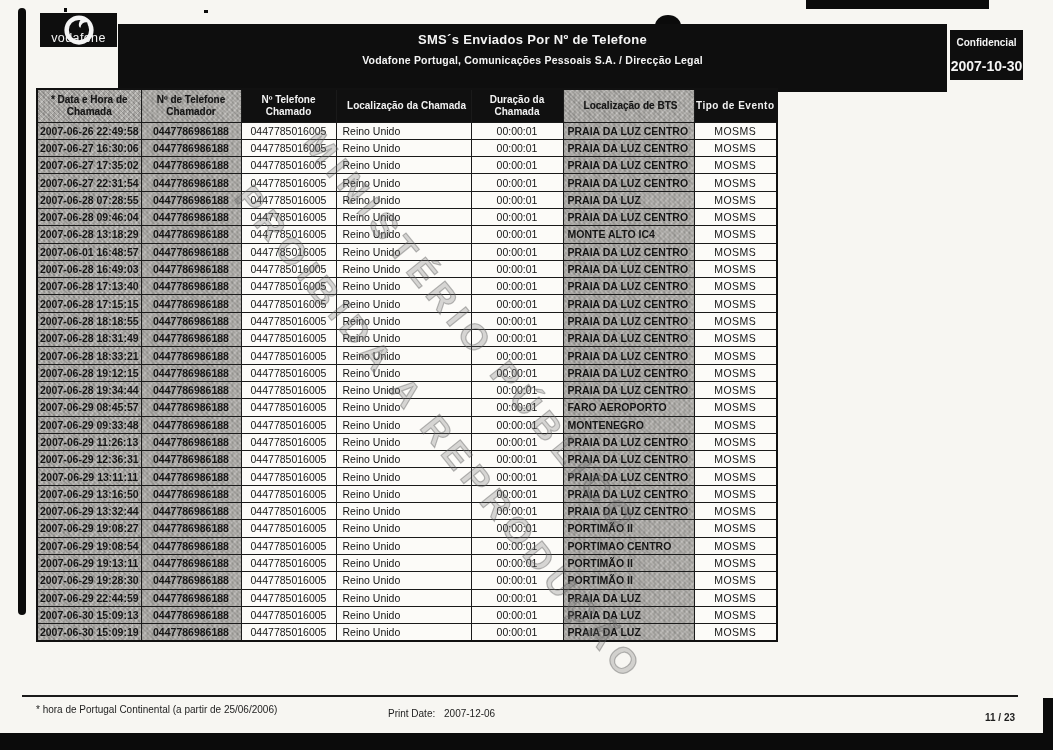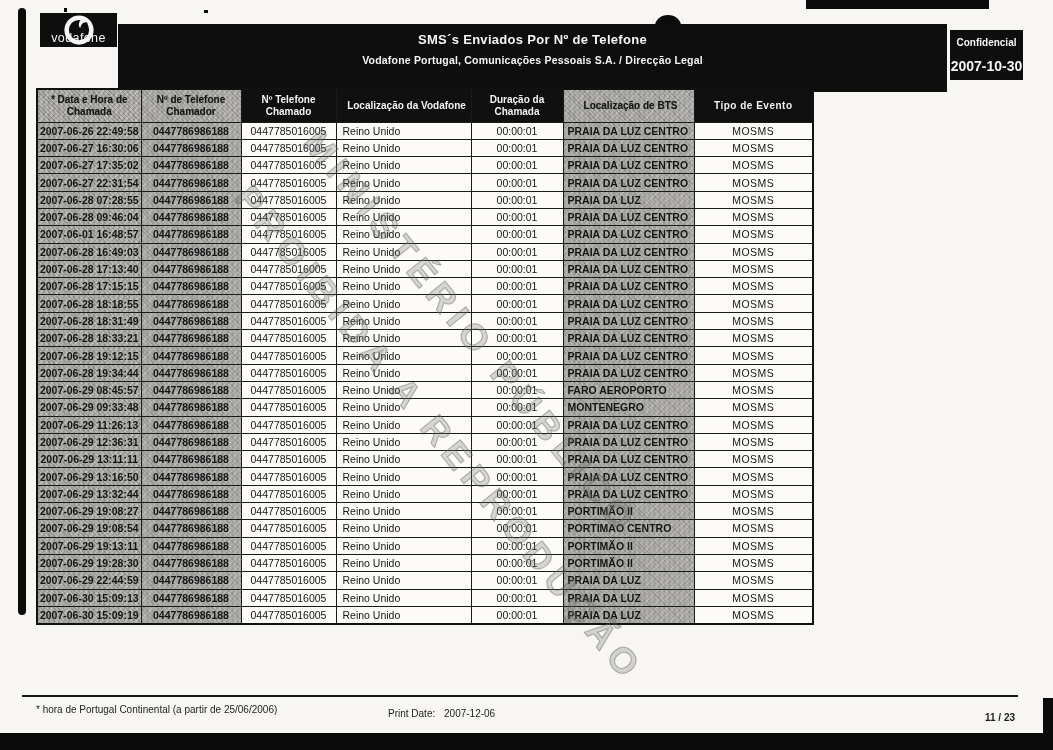--- a/index.html
+++ b/index.html
@@ -74,21 +74,21 @@
   .th-dark  { background:#101010; color:#f2f2f2; border-color:#101010; }
   .th-hatch { color:#161616; text-shadow:0 0 1px rgba(40,40,40,.4); }
   .records td { height:17.3px; font-size:10.5px; color:#141414; vertical-align:middle; }
 
   .c-datetime      { width:104px; text-align:center; font-weight:700; font-size:10px; }
   .c-caller        { width:100px; text-align:center; font-weight:700; font-size:10px; }
   .c-called        { width:95px;  text-align:center; }
   .c-call_location { width:135px; text-align:left; padding-left:6px; }
   .c-duration      { width:92px;  text-align:center; }
   .c-bts_location  { width:131px; text-align:left; padding-left:4px; font-weight:700; font-size:10px; }
-  .c-event_type    { width:119px;  text-align:center; letter-spacing:.5px; }
+  .c-event_type    { width:83px;  text-align:center; letter-spacing:.5px; }
 
   
   .watermark {
     position:absolute; left:345px; top:108px;
     transform:rotate(51deg); transform-origin:0 0;
     pointer-events:none; z-index:6;
     font-size:36px; font-weight:700; letter-spacing:7px; line-height:88px;
     color:rgba(105,105,105,.26);
     -webkit-text-stroke:1.2px rgba(95,95,95,.42);
     white-space:nowrap;
@@ -136,21 +136,21 @@
   </div>
 
   <table class="records">
     <thead>
       <tr>
           <th class="c-datetime hatch th-hatch">* Data e Hora de
 Chamada</th>
           <th class="c-caller hatch th-hatch">Nº de Telefone
 Chamador</th>
           <th class="c-called th-dark">Nº Telefone Chamado</th>
-          <th class="c-call_location th-dark">Localização da Vodafone</th>
+          <th class="c-call_location th-dark">Localização da Chamada</th>
           <th class="c-duration th-dark">Duração da
 Chamada</th>
           <th class="c-bts_location hatch th-hatch">Localização de BTS</th>
           <th class="c-event_type th-dark">Tipo de Evento</th>
         </tr>
     </thead>
     <tbody>
         <tr>
           <td class="c-datetime hatch">2007-06-26 22:49:58</td>
           <td class="c-caller hatch">0447786986188</td>
@@ -196,20 +196,29 @@
           <td class="c-bts_location hatch">PRAIA DA LUZ</td>
           <td class="c-event_type plain">MOSMS</td>
         </tr>
         <tr>
           <td class="c-datetime hatch">2007-06-28 09:46:04</td>
           <td class="c-caller hatch">0447786986188</td>
           <td class="c-called plain">0447785016005</td>
           <td class="c-call_location plain">Reino Unido</td>
           <td class="c-duration plain">00:00:01</td>
           <td class="c-bts_location hatch">PRAIA DA LUZ CENTRO</td>
+          <td class="c-event_type plain">MOSMS</td>
+        </tr>
+        <tr>
+          <td class="c-datetime hatch">2007-06-28 13:18:29</td>
+          <td class="c-caller hatch">0447786986188</td>
+          <td class="c-called plain">0447785016005</td>
+          <td class="c-call_location plain">Reino Unido</td>
+          <td class="c-duration plain">00:00:01</td>
+          <td class="c-bts_location hatch">MONTE ALTO IC4</td>
           <td class="c-event_type plain">MOSMS</td>
         </tr>
         <tr>
           <td class="c-datetime hatch">2007-06-01 16:48:57</td>
           <td class="c-caller hatch">0447786986188</td>
           <td class="c-called plain">0447785016005</td>
           <td class="c-call_location plain">Reino Unido</td>
           <td class="c-duration plain">00:00:01</td>
           <td class="c-bts_location hatch">PRAIA DA LUZ CENTRO</td>
           <td class="c-event_type plain">MOSMS</td>

